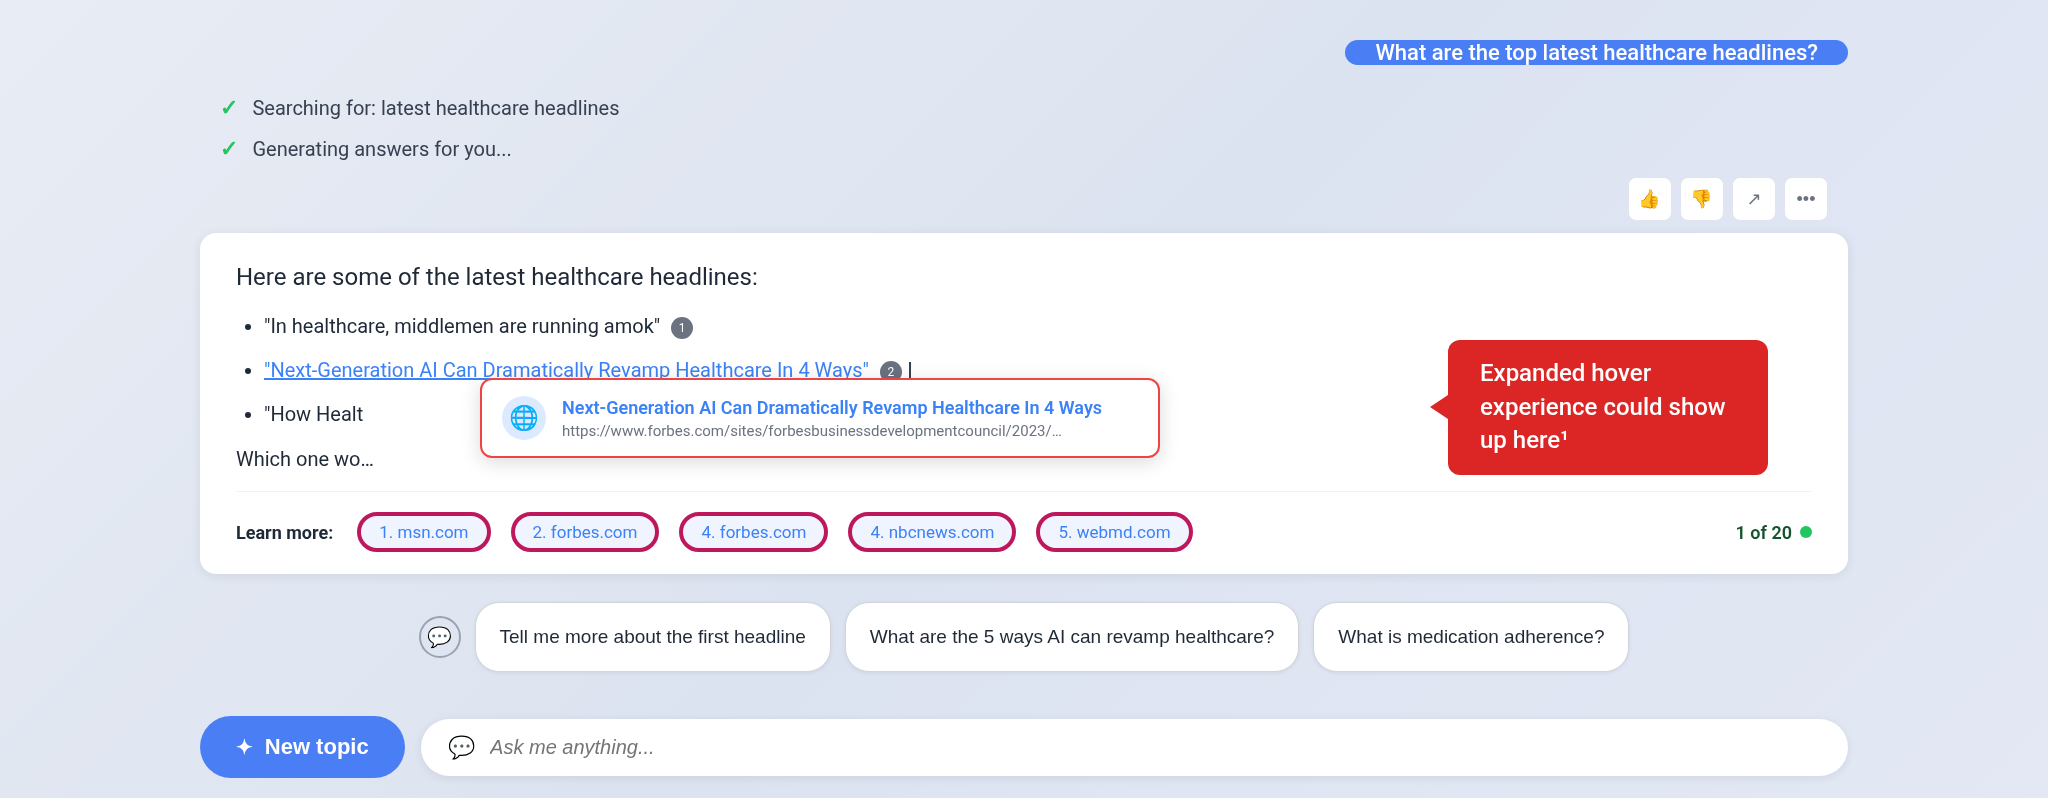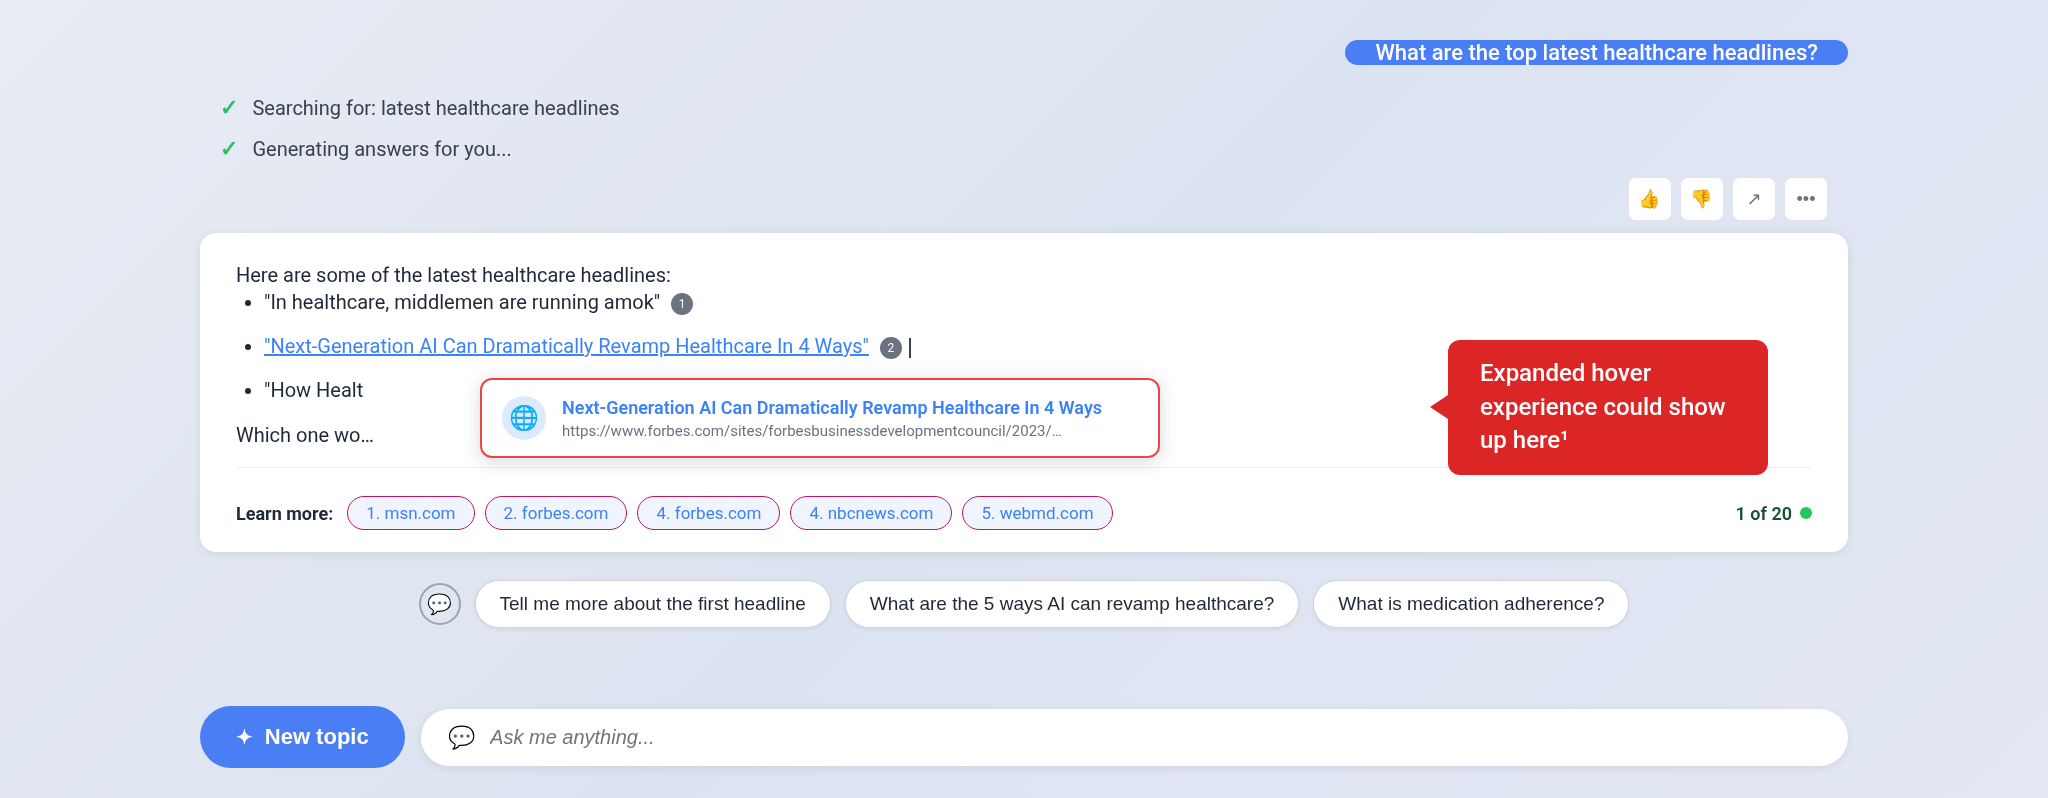--- a/index.html
+++ b/index.html
@@ -92,22 +92,23 @@
     .response-card {
       background: white;
       border-radius: 16px;
       padding: 30px 36px 0 36px;
       margin-bottom: 28px;
       box-shadow: 0 2px 12px rgba(0,0,0,0.08);
       position: relative;
     }
 
     .response-intro {
-      font-size: 20px;
+      font-size: 24px;
       color: #1f2937;
+      margin-bottom: 20px;
     }
 
     .headline-list {
       list-style: disc;
       padding-left: 28px;
       margin-bottom: 18px;
     }
 
     .headline-list li {
       font-size: 20px;
@@ -184,41 +185,41 @@
       white-space: nowrap;
       overflow: hidden;
       text-overflow: ellipsis;
       max-width: 500px;
     }
 
     
     .learn-more-bar {
       display: flex;
       align-items: center;
-      gap: 10px;
-      padding: 28px 0 22px 0;
+      gap: 20px;
+      padding: 20px 0 22px 0;
       border-top: 1px solid #f0f2f7;
       flex-wrap: wrap;
     }
 
     .learn-more-label {
       font-size: 18px;
       font-weight: 700;
       color: #1f2937;
       margin-right: 4px;
     }
 
     .source-chip {
       background: #f0f4ff;
       color: #3b82f6;
       border-radius: 20px;
       padding: 6px 18px;
       font-size: 17px;
       cursor: pointer;
-      border: 1px solid #be185d;
+      border: 4px solid #be185d;
     }
 
     .page-counter {
       margin-left: auto;
       display: flex;
       align-items: center;
       gap: 8px;
       font-size: 18px;
       color: #14532d;
       font-weight: 600;
@@ -276,21 +277,21 @@
       align-items: center;
       justify-content: center;
       font-size: 20px;
       color: #6b7280;
     }
 
     .suggestion-chip {
       background: white;
       border: 1.5px solid #d1d5db;
       border-radius: 24px;
-      padding: 12px 24px;
+      padding: 23px 24px;
       font-size: 19px;
       color: #1f2937;
       cursor: pointer;
       box-shadow: 0 1px 4px rgba(0,0,0,0.07);
     }
 
     
     .bottom-bar {
       display: flex;
       align-items: center;

